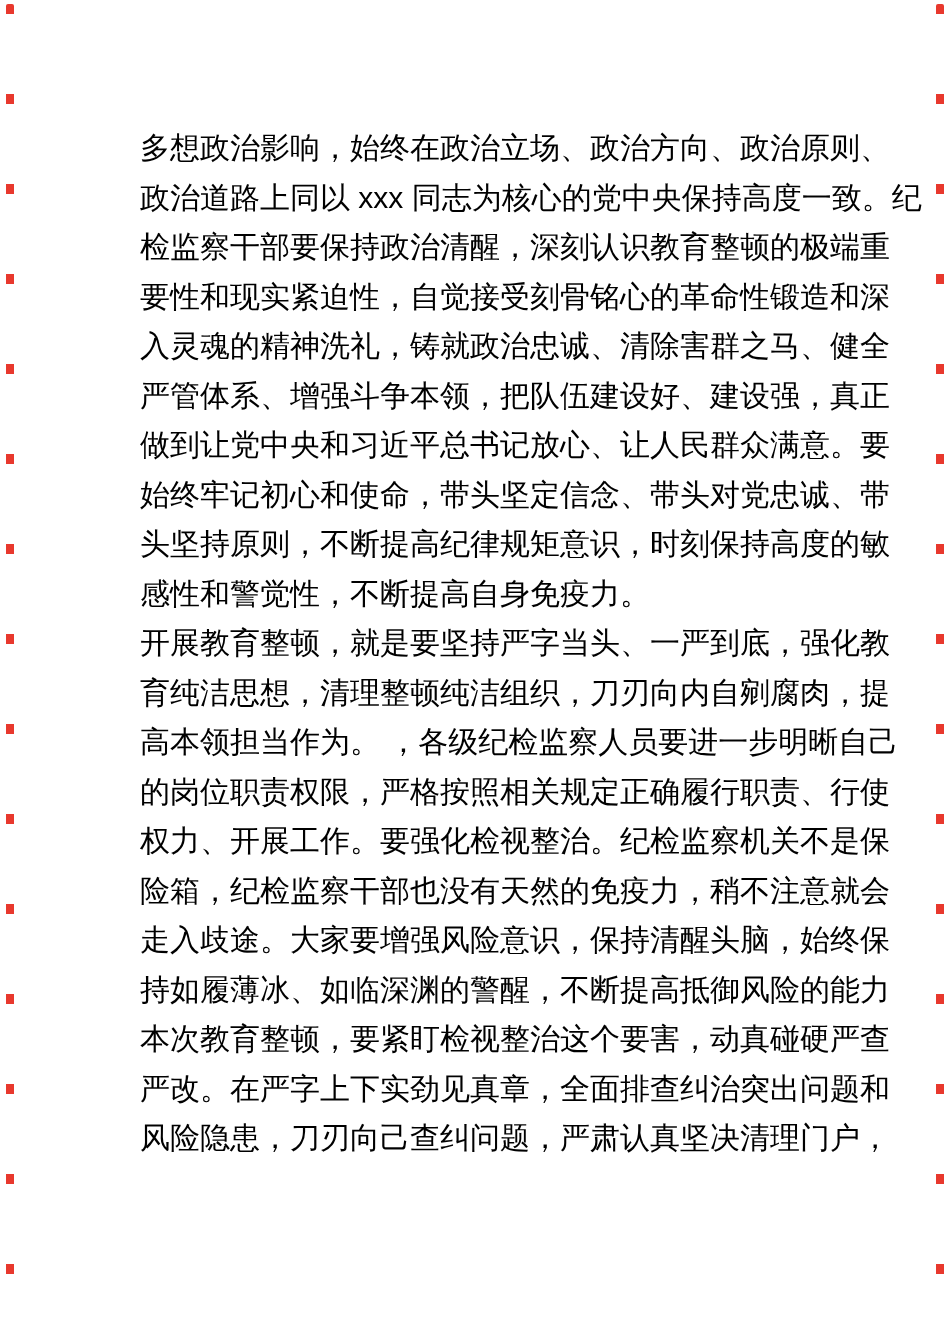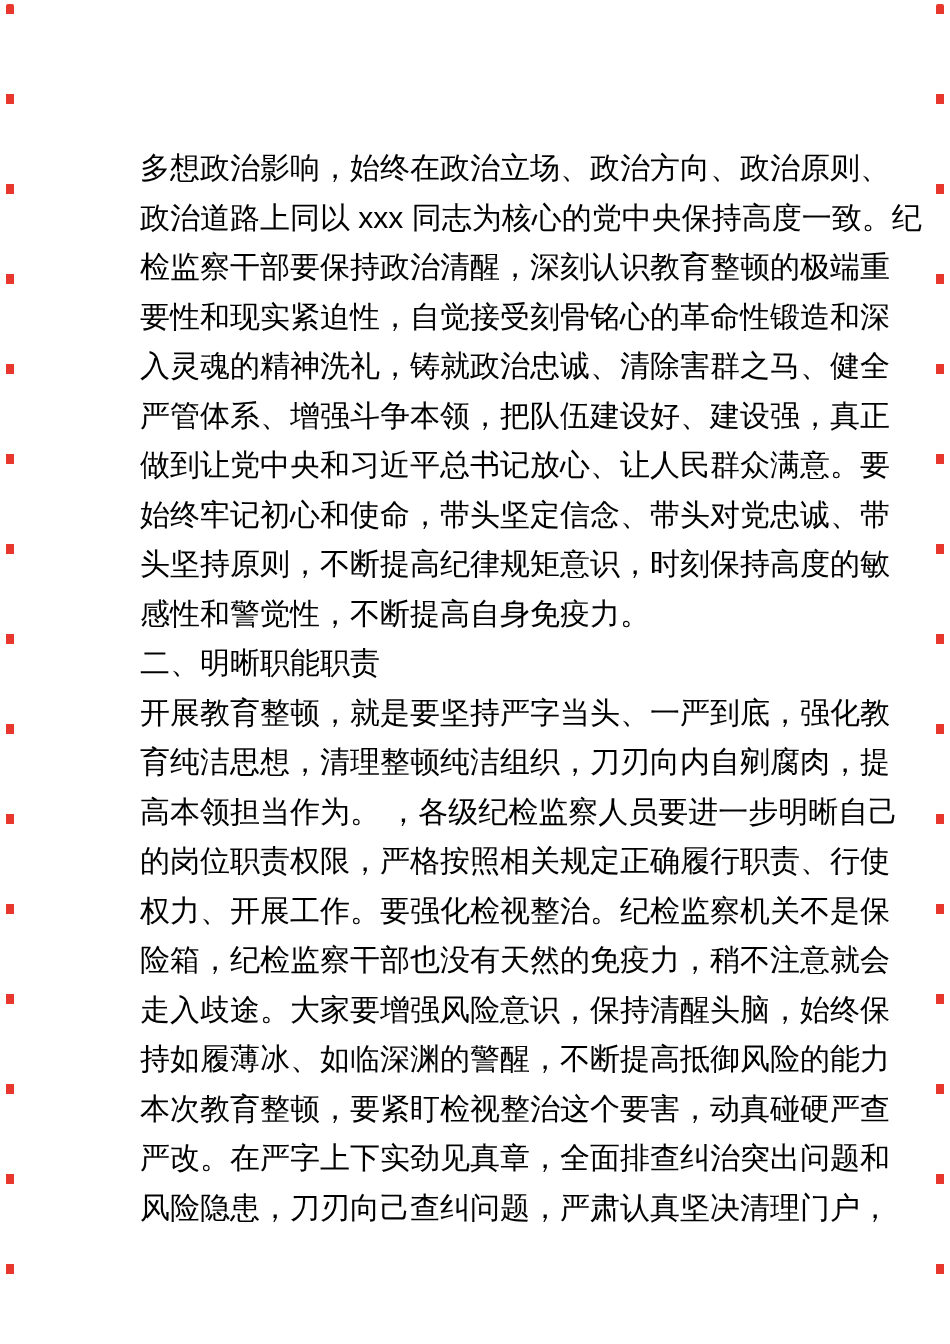--- a/index.html
+++ b/index.html
@@ -33,21 +33,20 @@
 
   .content {
     position: absolute;
     left: 140px;
     top: 123px;
     width: 760px;
     color: #000000;
     font-size: 30px;
     line-height: 49.5px;
     letter-spacing: 0px;
-    margin-top: 20px;
   }
   .content p, .content h2 {
     margin: 0;
     padding: 0;
     font-size: 30px;
     font-weight: normal;
     white-space: pre;          
     color: #000000;
   }
 </style>
@@ -64,21 +63,20 @@
     <p>多想政治影响，始终在政治立场、政治方向、政治原则、
 政治道路上同以 xxx 同志为核心的党中央保持高度一致。纪
 检监察干部要保持政治清醒，深刻认识教育整顿的极端重
 要性和现实紧迫性，自觉接受刻骨铭心的革命性锻造和深
 入灵魂的精神洗礼，铸就政治忠诚、清除害群之马、健全
 严管体系、增强斗争本领，把队伍建设好、建设强，真正
 做到让党中央和习近平总书记放心、让人民群众满意。要
 始终牢记初心和使命，带头坚定信念、带头对党忠诚、带
 头坚持原则，不断提高纪律规矩意识，时刻保持高度的敏
 感性和警觉性，不断提高自身免疫力。</p>
-    <h2>二、明晰职能职责</h2>
     <p>开展教育整顿，就是要坚持严字当头、一严到底，强化教
 育纯洁思想，清理整顿纯洁组织，刀刃向内自剜腐肉，提
 高本领担当作为。 ，各级纪检监察人员要进一步明晰自己
 的岗位职责权限，严格按照相关规定正确履行职责、行使
 权力、开展工作。要强化检视整治。纪检监察机关不是保
 险箱，纪检监察干部也没有天然的免疫力，稍不注意就会
 走入歧途。大家要增强风险意识，保持清醒头脑，始终保
 持如履薄冰、如临深渊的警醒，不断提高抵御风险的能力
 本次教育整顿，要紧盯检视整治这个要害，动真碰硬严查
 严改。在严字上下实劲见真章，全面排查纠治突出问题和

